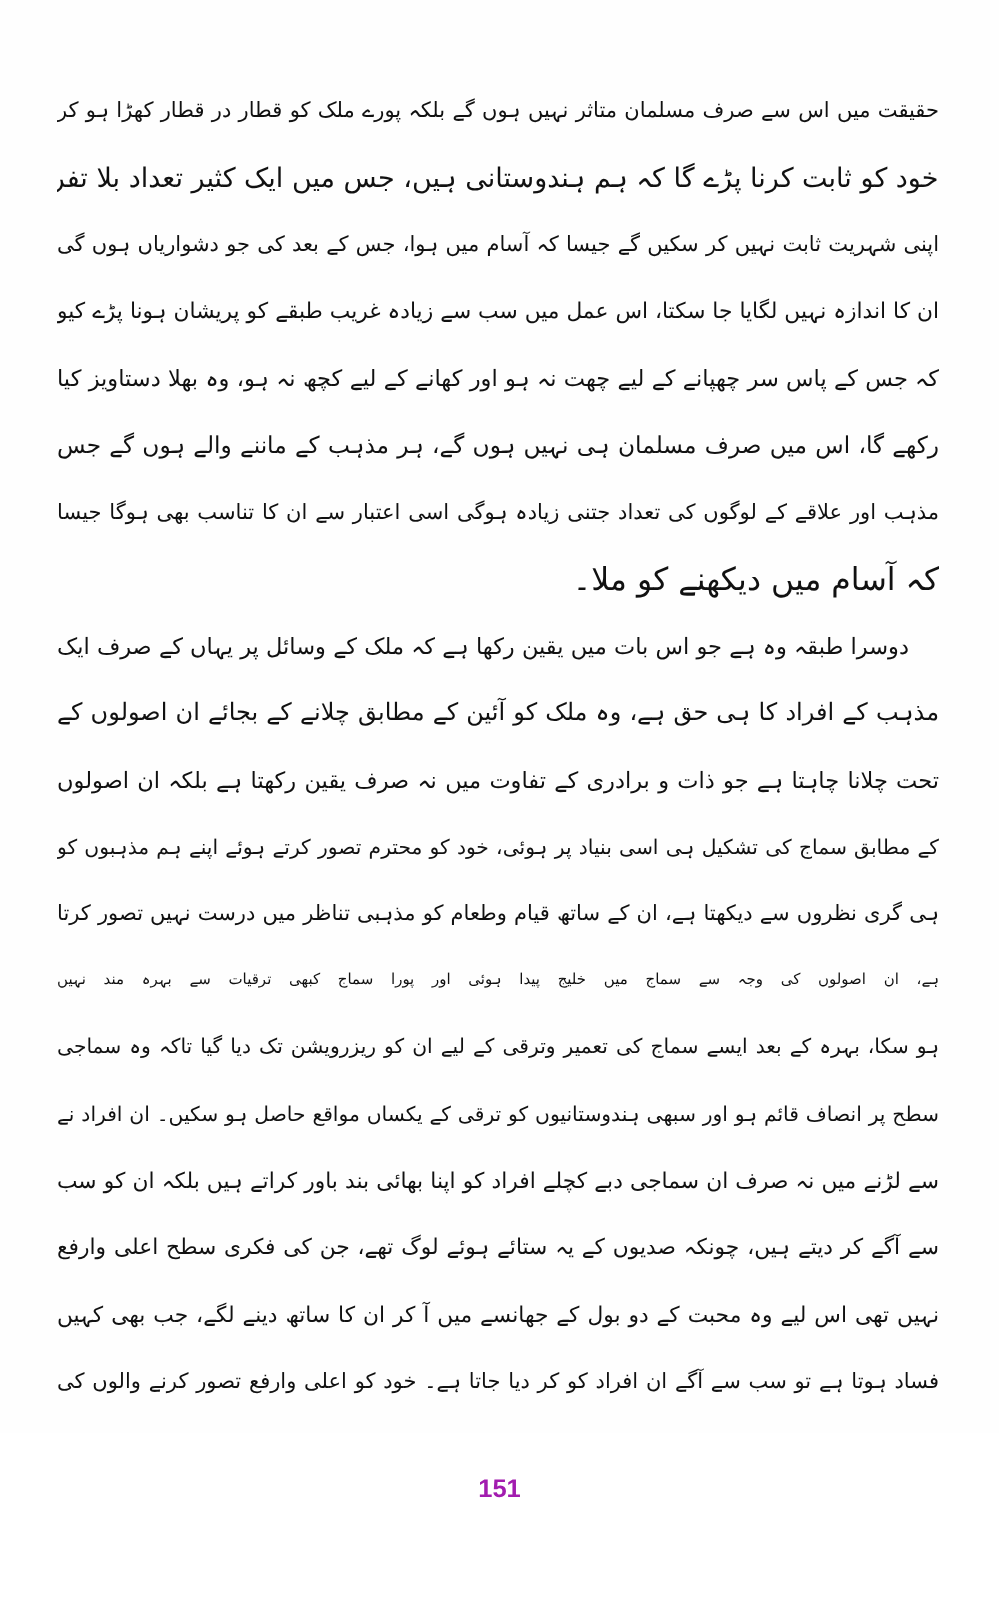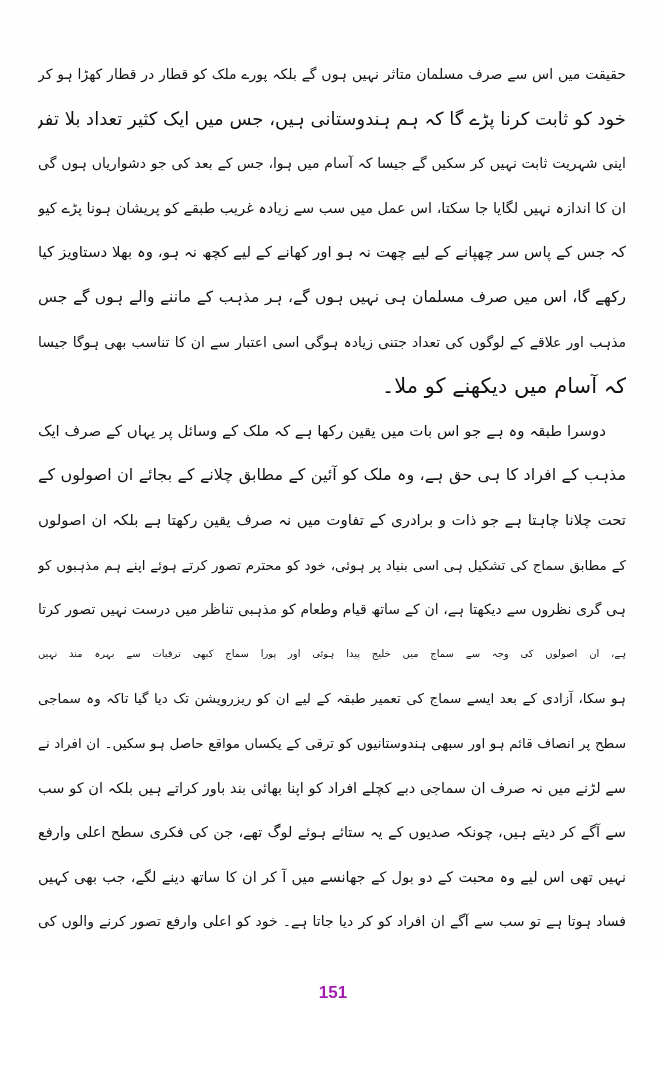--- a/index.html
+++ b/index.html
@@ -76,21 +76,21 @@
       <span class="line" style="font-size: 14px;">مذہب اور علاقے کے لوگوں کی تعداد جتنی زیادہ ہوگی اسی اعتبار سے ان کا تناسب بھی ہوگا جیسا</span>
       <span class="line last" style="font-size: 21px;">کہ آسام میں دیکھنے کو ملا۔</span>
     </div>
     <div class="paragraph">
       <span class="line indent" style="font-size: 15px;">دوسرا طبقہ وہ ہے جو اس بات میں یقین رکھا ہے کہ ملک کے وسائل پر یہاں کے صرف ایک</span>
       <span class="line" style="font-size: 16px;">مذہب کے افراد کا ہی حق ہے، وہ ملک کو آئین کے مطابق چلانے کے بجائے ان اصولوں کے</span>
       <span class="line" style="font-size: 15px;">تحت چلانا چاہتا ہے جو ذات و برادری کے تفاوت میں نہ صرف یقین رکھتا ہے بلکہ ان اصولوں</span>
       <span class="line" style="font-size: 13.5px;">کے مطابق سماج کی تشکیل ہی اسی بنیاد پر ہوئی، خود کو محترم تصور کرتے ہوئے اپنے ہم مذہبوں کو</span>
       <span class="line" style="font-size: 14px;">ہی گری نظروں سے دیکھتا ہے، ان کے ساتھ قیام وطعام کو مذہبی تناظر میں درست نہیں تصور کرتا</span>
       <span class="line" style="font-size: 10px;">ہے، ان اصولوں کی وجہ سے سماج میں خلیج پیدا ہوئی اور پورا سماج کبھی ترقیات سے بہرہ مند نہیں</span>
-      <span class="line" style="font-size: 13.5px;">ہو سکا، آزادی کے بعد ایسے سماج کی تعمیر طبقہ کے لیے ان کو ریزرویشن تک دیا گیا تاکہ وہ سماجی</span>
+      <span class="line" style="font-size: 13.5px;">ہو سکا، بہرہ کے بعد ایسے سماج کی تعمیر وترقی کے لیے ان کو ریزرویشن تک دیا گیا تاکہ وہ سماجی</span>
       <span class="line" style="font-size: 13.5px;">سطح پر انصاف قائم ہو اور سبھی ہندوستانیوں کو ترقی کے یکساں مواقع حاصل ہو سکیں۔ ان افراد نے</span>
       <span class="line" style="font-size: 14.5px;">سے لڑنے میں نہ صرف ان سماجی دبے کچلے افراد کو اپنا بھائی بند باور کراتے ہیں بلکہ ان کو سب</span>
       <span class="line" style="font-size: 14.5px;">سے آگے کر دیتے ہیں، چونکہ صدیوں کے یہ ستائے ہوئے لوگ تھے، جن کی فکری سطح اعلی وارفع</span>
       <span class="line" style="font-size: 14.5px;">نہیں تھی اس لیے وہ محبت کے دو بول کے جھانسے میں آ کر ان کا ساتھ دینے لگے، جب بھی کہیں</span>
       <span class="line" style="font-size: 14px;">فساد ہوتا ہے تو سب سے آگے ان افراد کو کر دیا جاتا ہے۔ خود کو اعلی وارفع تصور کرنے والوں کی</span>
     </div>
   </div>
   <div class="page-number">151</div>
 </div>
 

